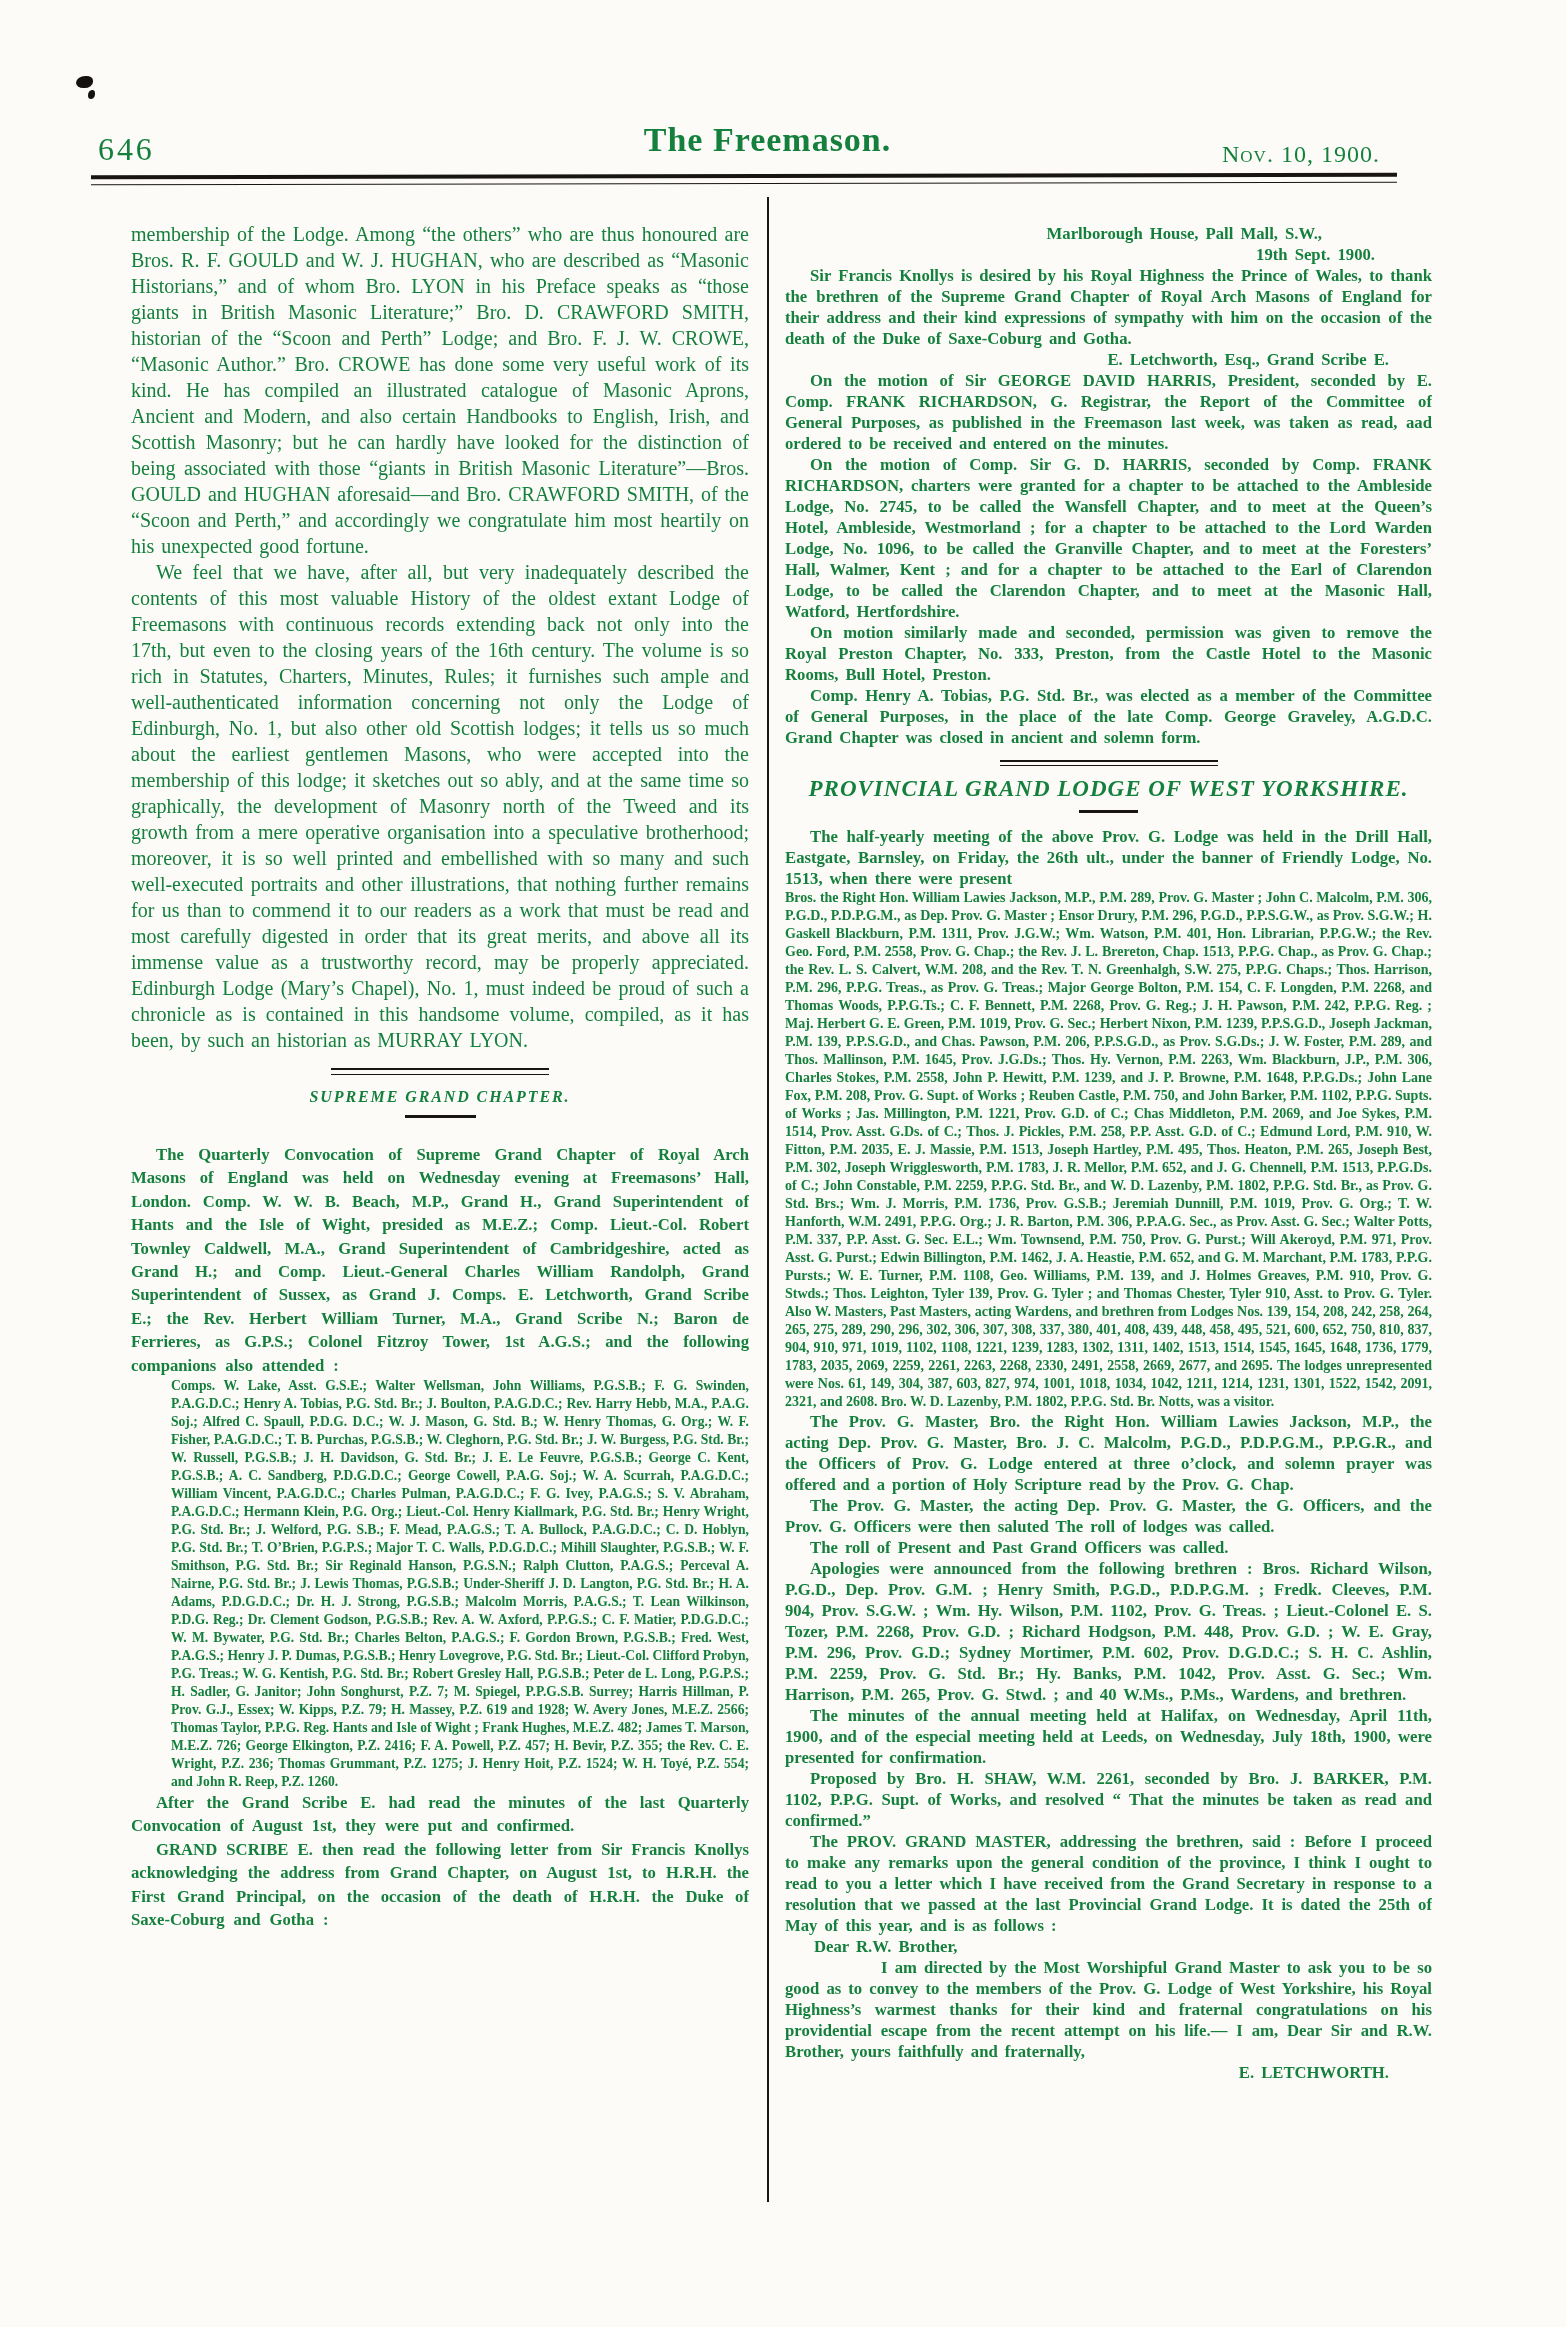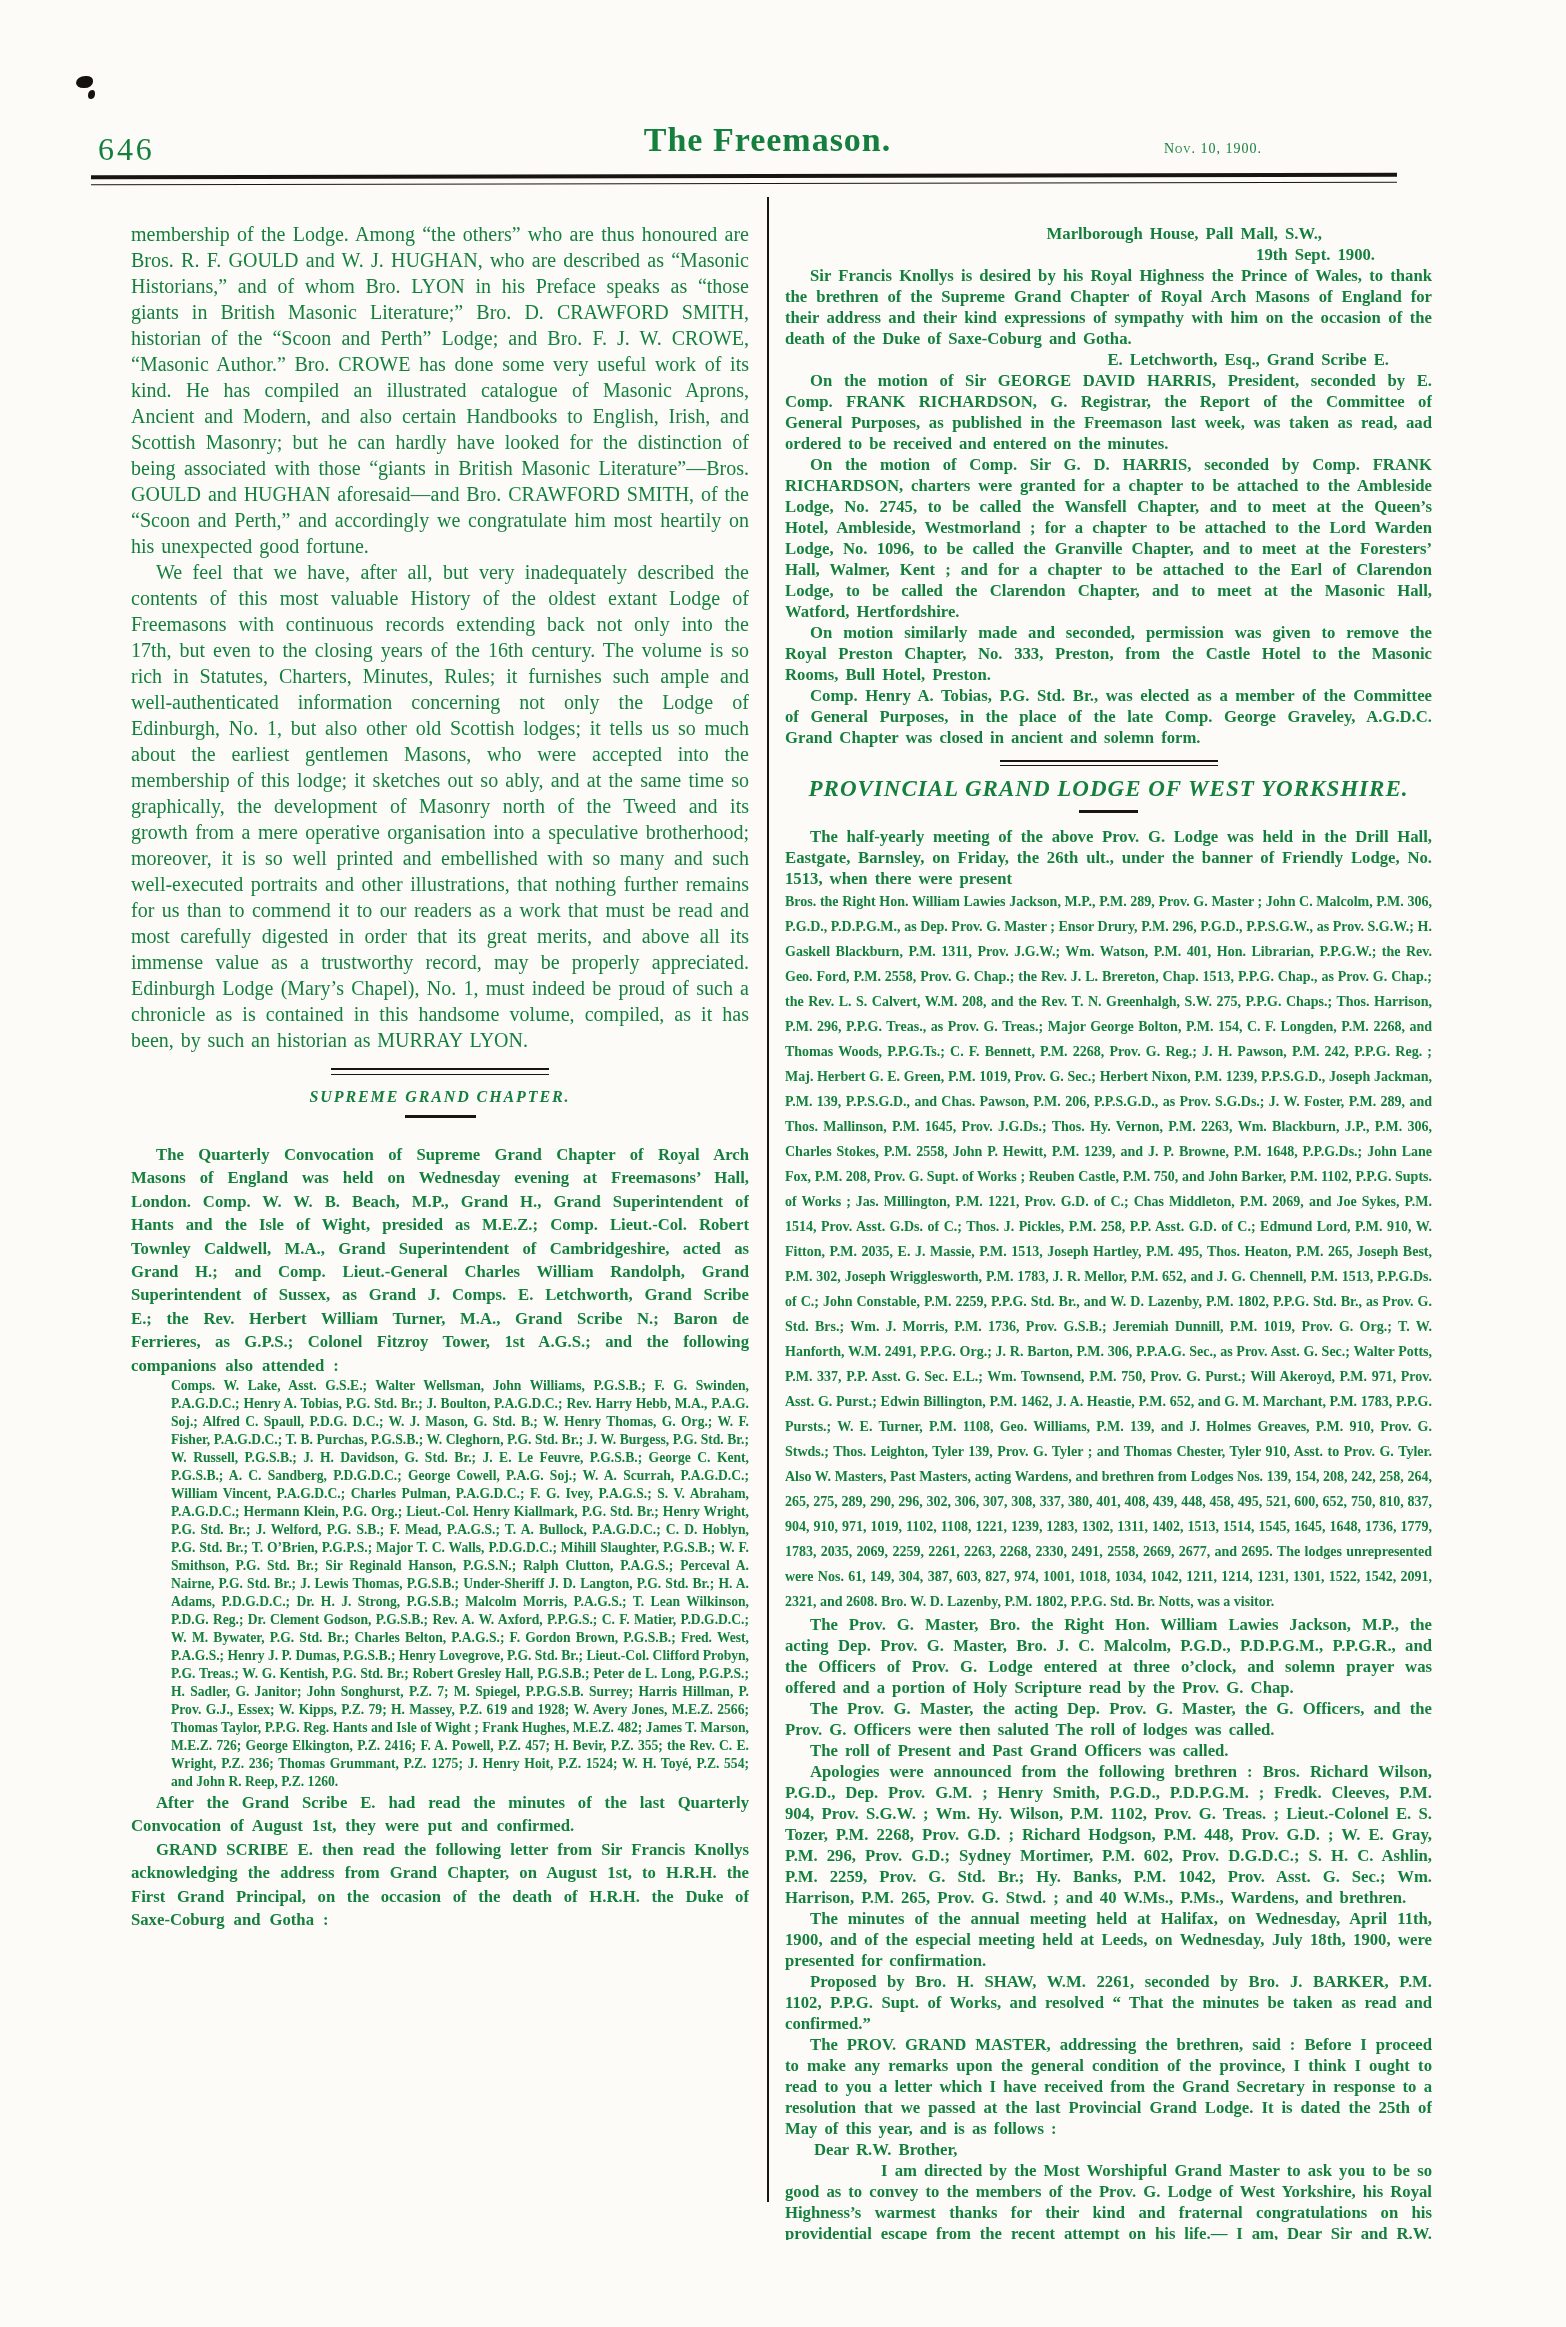--- a/index.html
+++ b/index.html
@@ -8,41 +8,41 @@
     width:1567px;height:2328px;
     background:#fcfbf7;
     font-family:"Liberation Serif","DejaVu Serif",serif;
     color:#15803d;
     overflow:hidden;
   }
   
   .pageno{position:absolute;left:98px;top:131px;font-size:32px;letter-spacing:2.9px;}
   .masthead{position:absolute;left:0;top:121px;width:1535px;text-align:center;
     font-size:34px;font-weight:bold;letter-spacing:1px;margin:0;}
-  .issue-date{position:absolute;left:1164px;top:141px;font-size:14px;font-variant:small-caps;letter-spacing:1px;}
+  .issue-date{position:absolute;left:1222px;top:141px;font-size:24px;font-variant:small-caps;letter-spacing:1px;}
   .headrule{position:absolute;left:91px;top:174px;width:1306px;transform:rotate(-0.12deg);}
   .headrule .r1{height:3.8px;background:#181512;}
   .headrule .r2{height:1.9px;background:#181512;margin-top:4.8px;}
   .speck{position:absolute;background:#14110e;border-radius:60% 40% 55% 45%;}
   .speck.s1{left:76px;top:76px;width:17px;height:12.4px;}
   .speck.s2{left:88px;top:90px;width:6.7px;height:8.6px;}
   
   .colrule{position:absolute;left:767px;top:197px;width:1.9px;height:2005px;background:#1a1712;}
   .col{position:absolute;top:221px;overflow:hidden;}
   .col.left{left:131px;width:618px;height:2046px;}
   .col.right{left:785px;top:223px;width:647px;height:2017px;}
   p{margin:0;text-align:justify;}
   
   .editorial{font-size:20px;line-height:26px;word-spacing:1.9px;}
   
   .body-l{font-size:16.7px;line-height:23.4px;word-spacing:4.8px;font-weight:bold;}
   .body-r{font-size:16.7px;line-height:21px;word-spacing:2.9px;font-weight:bold;}
   
   .list-l{font-size:13.6px;line-height:18px;font-weight:bold;margin-left:40px;}
-  .list-r{font-size:14px;line-height:25px;font-weight:bold;}
+  .list-r{font-size:14px;line-height:18px;font-weight:bold;}
   .indent{text-indent:25px;}
   .noindent{text-indent:0;}
   
   .section-rule{width:218px;margin:15.3px auto 0;border-top:2.9px solid #181512;height:3.8px;border-bottom:1.9px solid #181512;}
   .sec-heading{margin:13.4px 0 0;text-align:center;font-style:italic;font-weight:bold;}
   .sec-heading.h1{font-size:16px;letter-spacing:1.9px;}
   .sec-heading.h2{font-size:23px;letter-spacing:1px;}
   .heading-dash{width:71px;height:2.9px;background:#181512;margin:8.6px auto 0;}
   .after-head{margin-top:25px;}
   

